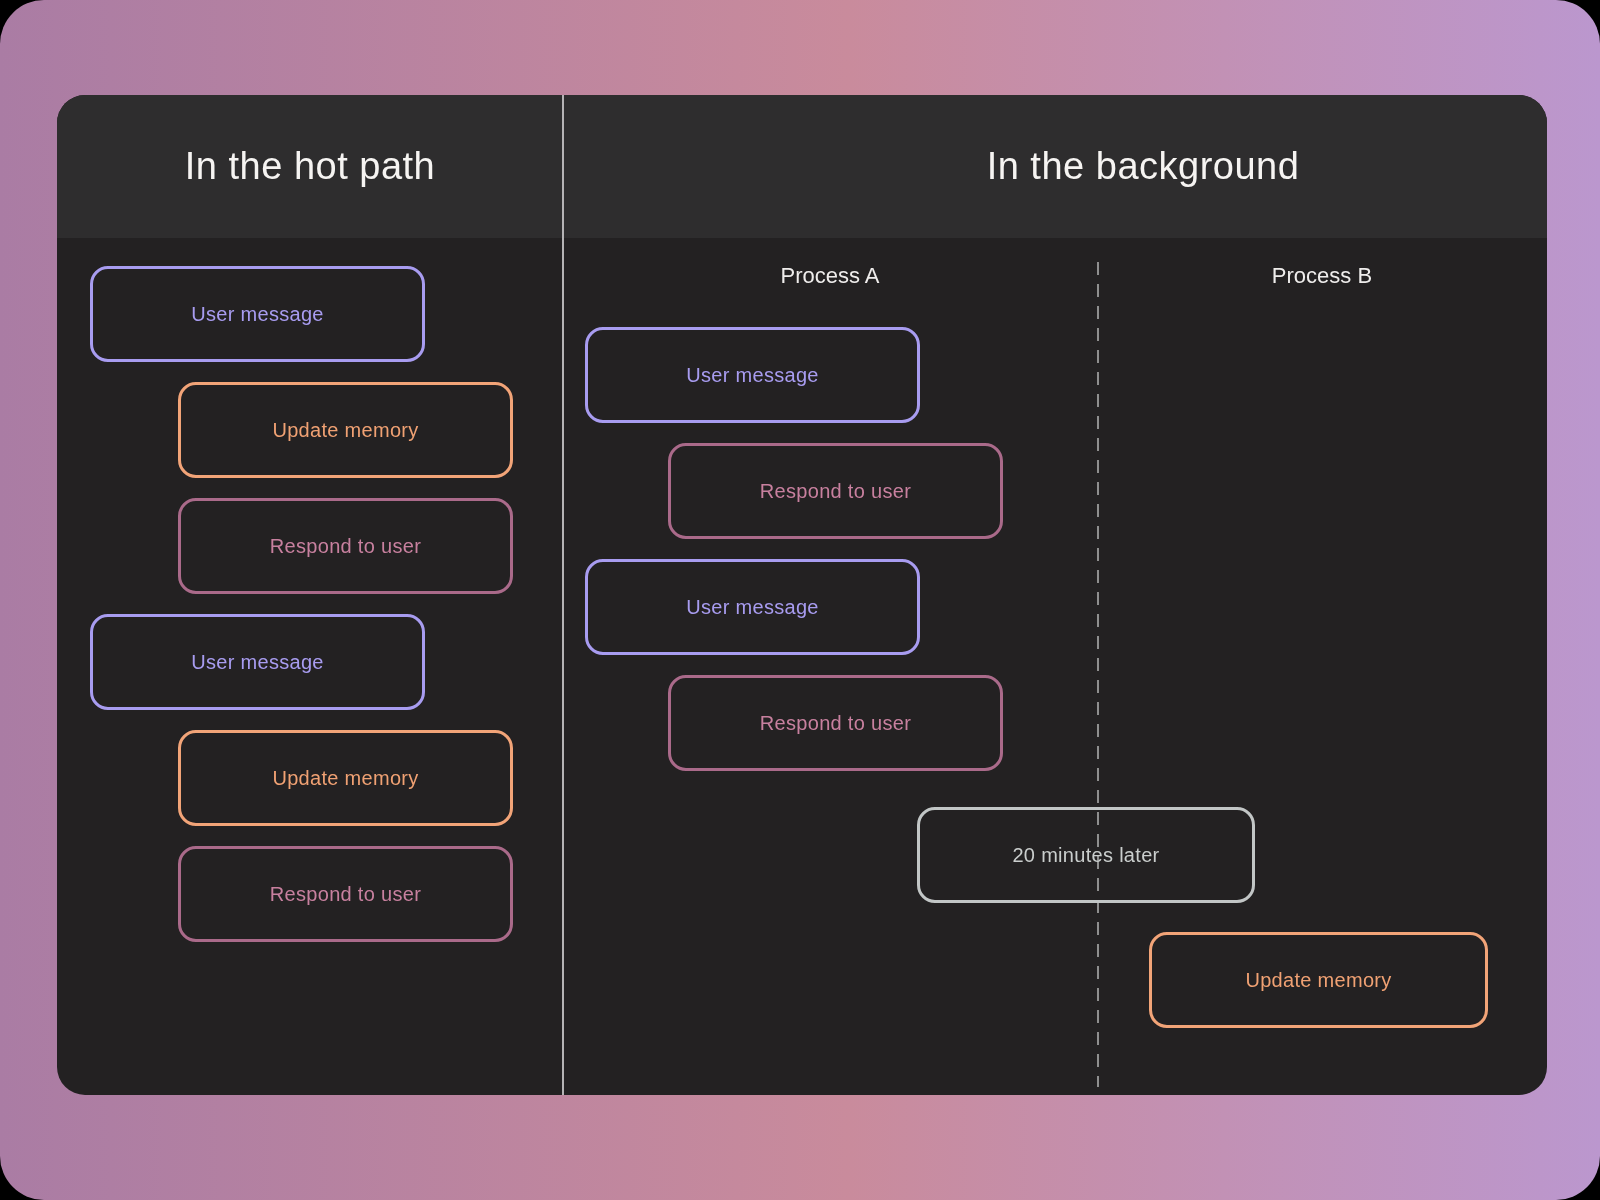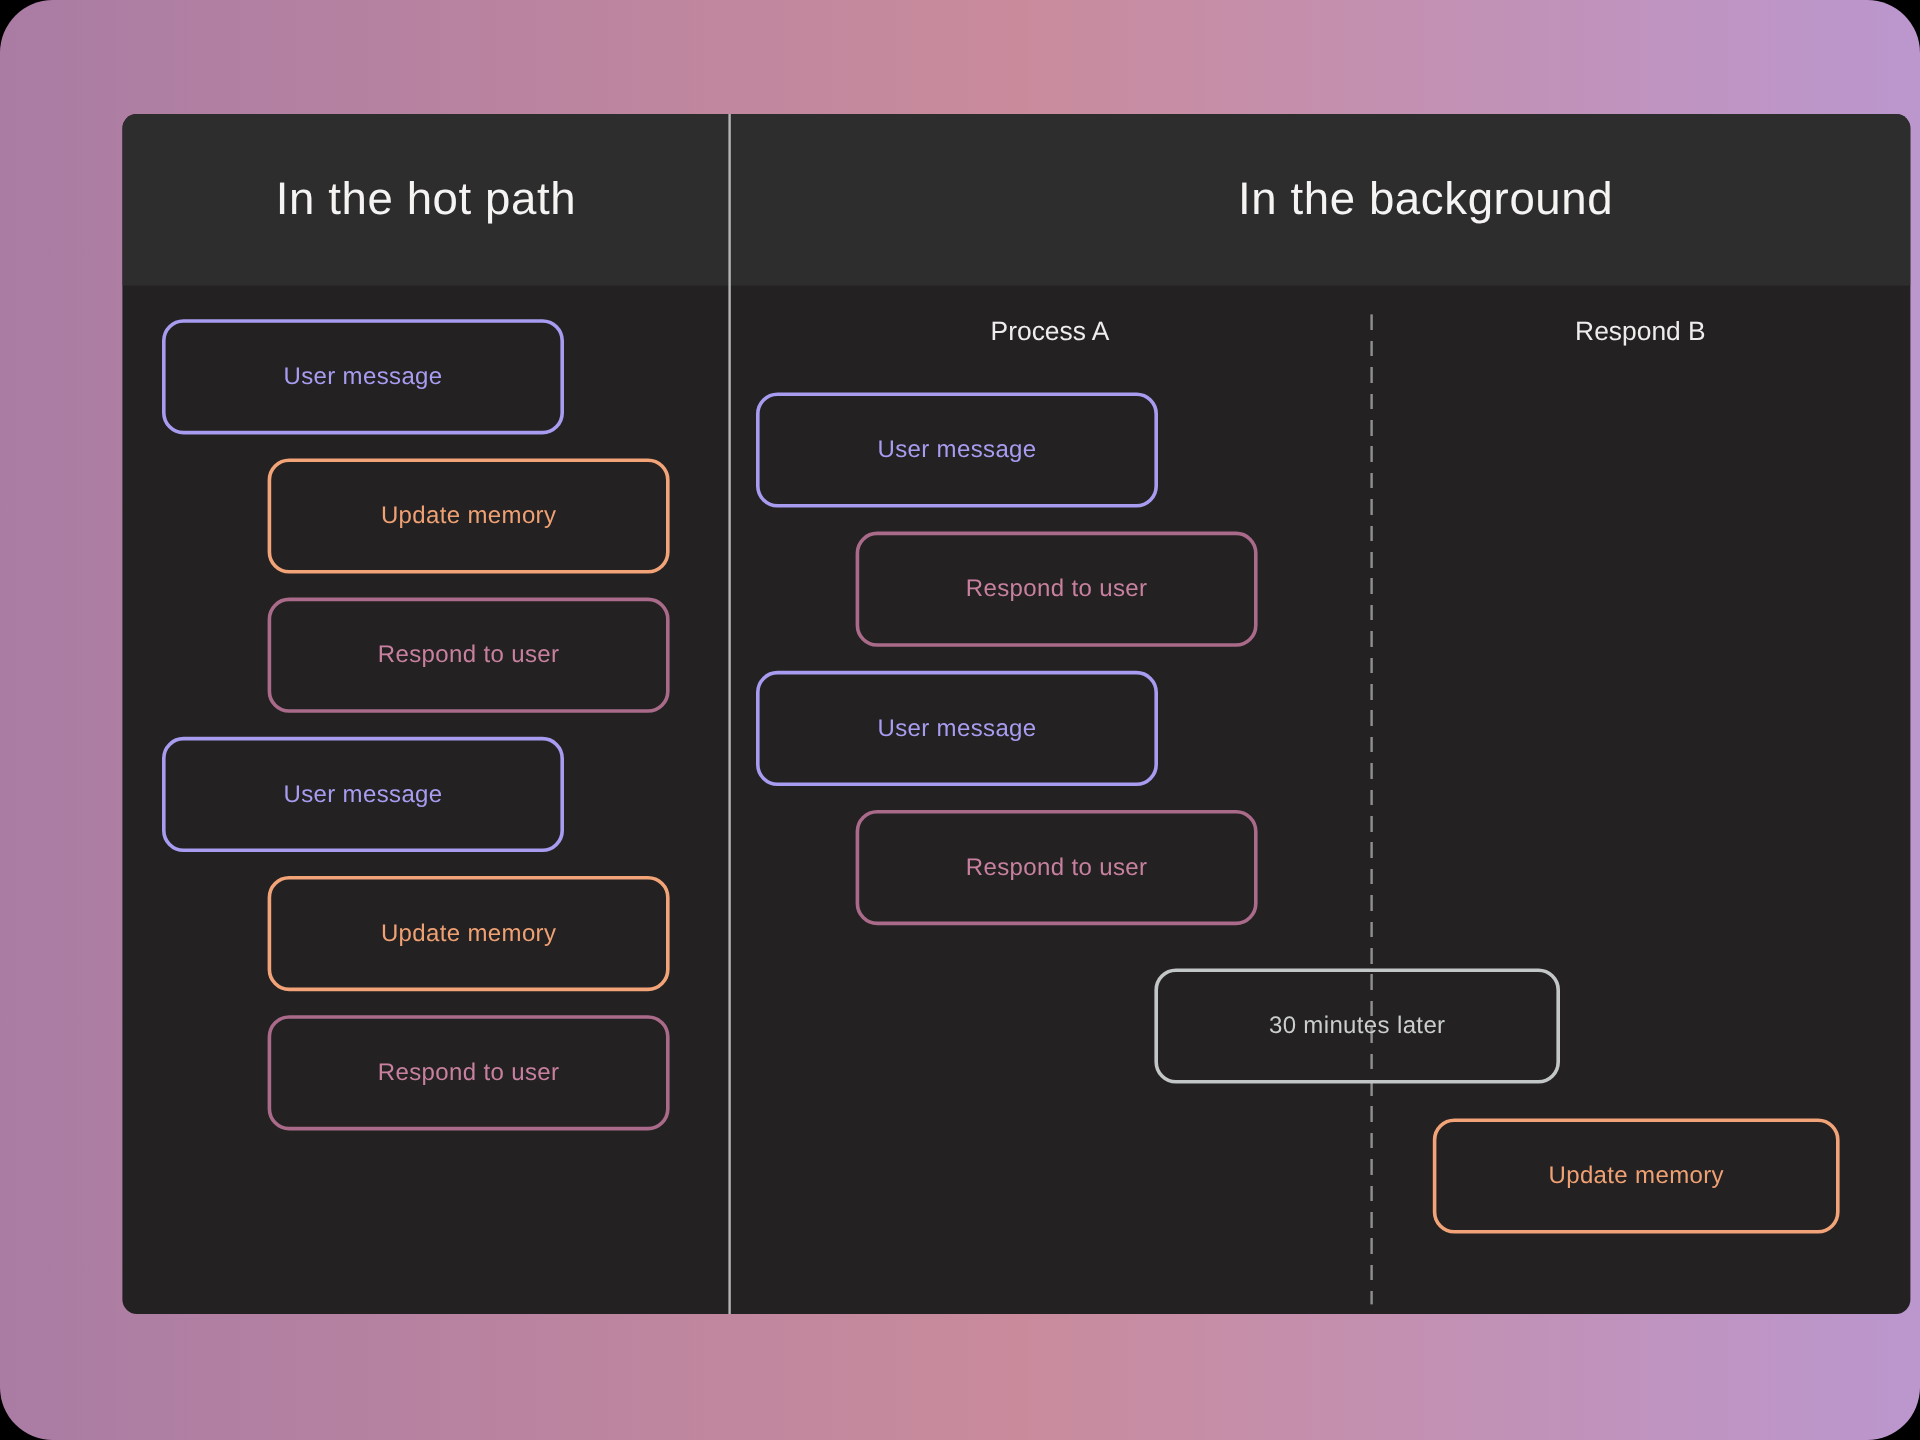--- a/index.html
+++ b/index.html
@@ -16,24 +16,23 @@
     height: 1200px;
     border-radius: 44px;
     overflow: hidden;
   }
   .canvas {
     position: absolute;
     left: 57px;
     top: 95px;
     width: 1490px;
     height: 1000px;
-    border-radius: 12px;
+    border-radius: 28px;
     background: #232122;
     overflow: hidden;
-    margin-left: 45px;
   }
   .header-band {
     position: absolute;
     left: 0; top: 0;
     width: 100%;
     height: 143px;
     background: #2e2d2e;
   }
   .panel-title {
     position: absolute;
@@ -94,27 +93,27 @@
 <body>
 
 <div class="bg" id="bg" style="background: linear-gradient(90deg, rgb(170, 124, 164) 0%, rgb(201, 139, 156) 53%, rgb(187, 151, 206) 100%);">
   <div class="canvas" id="canvas">
     <div class="header-band"></div>
     <div class="panel-title left">In the hot path</div>
     <div class="panel-title right">In the background</div>
     <div class="v-divider"></div>
     <div class="v-dashed"></div>
     <div class="lane-label a">Process A</div>
-    <div class="lane-label b">Respond B</div>
+    <div class="lane-label b">Process B</div>
   <div class="node" style="left: 33px; top: 171px; width: 335px; border-color: rgb(168, 156, 240); color: rgb(168, 156, 240);">User message</div>
       <div class="node" style="left: 121px; top: 287px; width: 335px; border-color: rgb(242, 164, 120); color: rgb(240, 161, 115);">Update memory</div>
       <div class="node" style="left: 121px; top: 403px; width: 335px; border-color: rgb(170, 106, 138); color: rgb(200, 128, 159);">Respond to user</div>
       <div class="node" style="left: 33px; top: 519px; width: 335px; border-color: rgb(168, 156, 240); color: rgb(168, 156, 240);">User message</div>
       <div class="node" style="left: 121px; top: 635px; width: 335px; border-color: rgb(242, 164, 120); color: rgb(240, 161, 115);">Update memory</div>
       <div class="node" style="left: 121px; top: 751px; width: 335px; border-color: rgb(170, 106, 138); color: rgb(200, 128, 159);">Respond to user</div>
       <div class="node" style="left: 528px; top: 232px; width: 335px; border-color: rgb(168, 156, 240); color: rgb(168, 156, 240);">User message</div>
       <div class="node" style="left: 611px; top: 348px; width: 335px; border-color: rgb(170, 106, 138); color: rgb(200, 128, 159);">Respond to user</div>
       <div class="node" style="left: 528px; top: 464px; width: 335px; border-color: rgb(168, 156, 240); color: rgb(168, 156, 240);">User message</div>
       <div class="node" style="left: 611px; top: 580px; width: 335px; border-color: rgb(170, 106, 138); color: rgb(200, 128, 159);">Respond to user</div>
-      <div class="node" style="left: 860px; top: 712px; width: 338px; border-color: rgb(194, 198, 198); color: rgb(202, 206, 205);">30 minutes later</div>
+      <div class="node" style="left: 860px; top: 712px; width: 338px; border-color: rgb(194, 198, 198); color: rgb(202, 206, 205);">20 minutes later</div>
       <div class="node" style="left: 1092px; top: 837px; width: 339px; border-color: rgb(242, 164, 120); color: rgb(240, 161, 115);">Update memory</div>
     </div>
 </div>
 
 </body></html>

